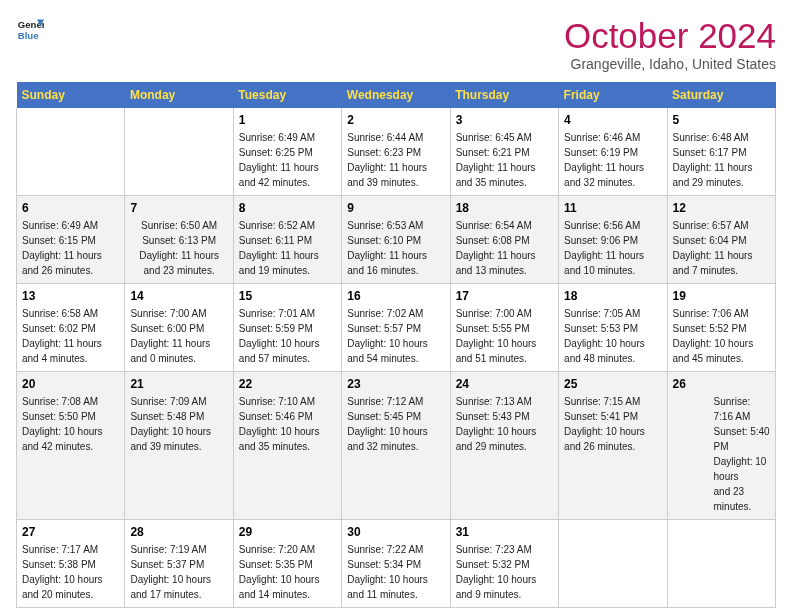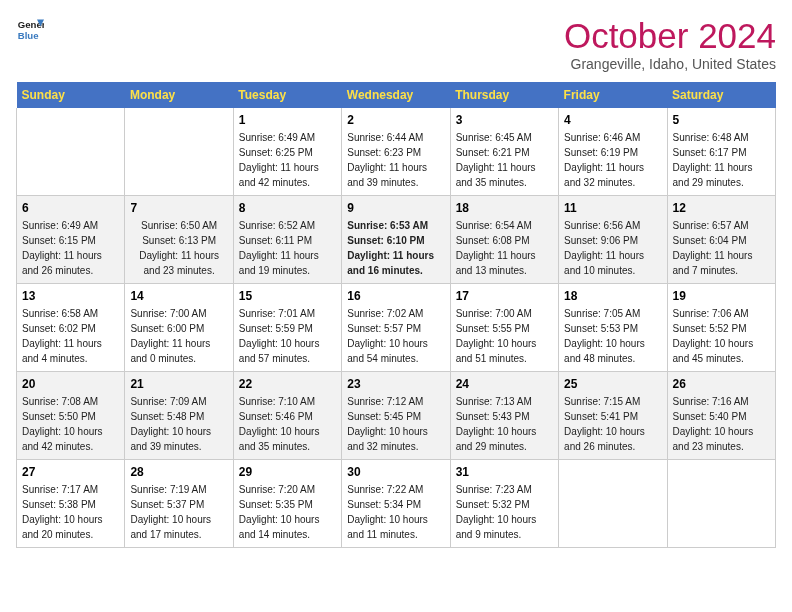--- a/index.html
+++ b/index.html
@@ -169,21 +169,21 @@
         </td>
         <td>
           <span class="day-num">8</span>
           <div class="day-info" style="white-space: pre-line;">Sunrise: 6:52 AM
 Sunset: 6:11 PM
 Daylight: 11 hours
 and 19 minutes.</div>
         </td>
         <td>
           <span class="day-num">9</span>
-          <div class="day-info" style="white-space: pre-line; font-weight: bold;">Sunrise: 6:53 AM
+          <div class="day-info" style="white-space: pre-line;">Sunrise: 6:53 AM
 Sunset: 6:10 PM
 Daylight: 11 hours
 and 16 minutes.</div>
         </td>
         <td>
           <span class="day-num">18</span>
           <div class="day-info" style="white-space: pre-line;">Sunrise: 6:54 AM
 Sunset: 6:08 PM
 Daylight: 11 hours
 and 13 minutes.</div>
@@ -292,21 +292,21 @@
         </td>
         <td>
           <span class="day-num">25</span>
           <div class="day-info" style="white-space: pre-line;">Sunrise: 7:15 AM
 Sunset: 5:41 PM
 Daylight: 10 hours
 and 26 minutes.</div>
         </td>
         <td>
           <span class="day-num">26</span>
-          <div class="day-info" style="white-space: pre-line;">Sunrise: 7:16 AM
+          <div class="day-info" style="white-space: pre-line; margin-left: 41px;">Sunrise: 7:16 AM
 Sunset: 5:40 PM
 Daylight: 10 hours
 and 23 minutes.</div>
         </td>
       </tr>
       <tr>
         <td>
           <span class="day-num">27</span>
           <div class="day-info" style="white-space: pre-line;">Sunrise: 7:17 AM
 Sunset: 5:38 PM

